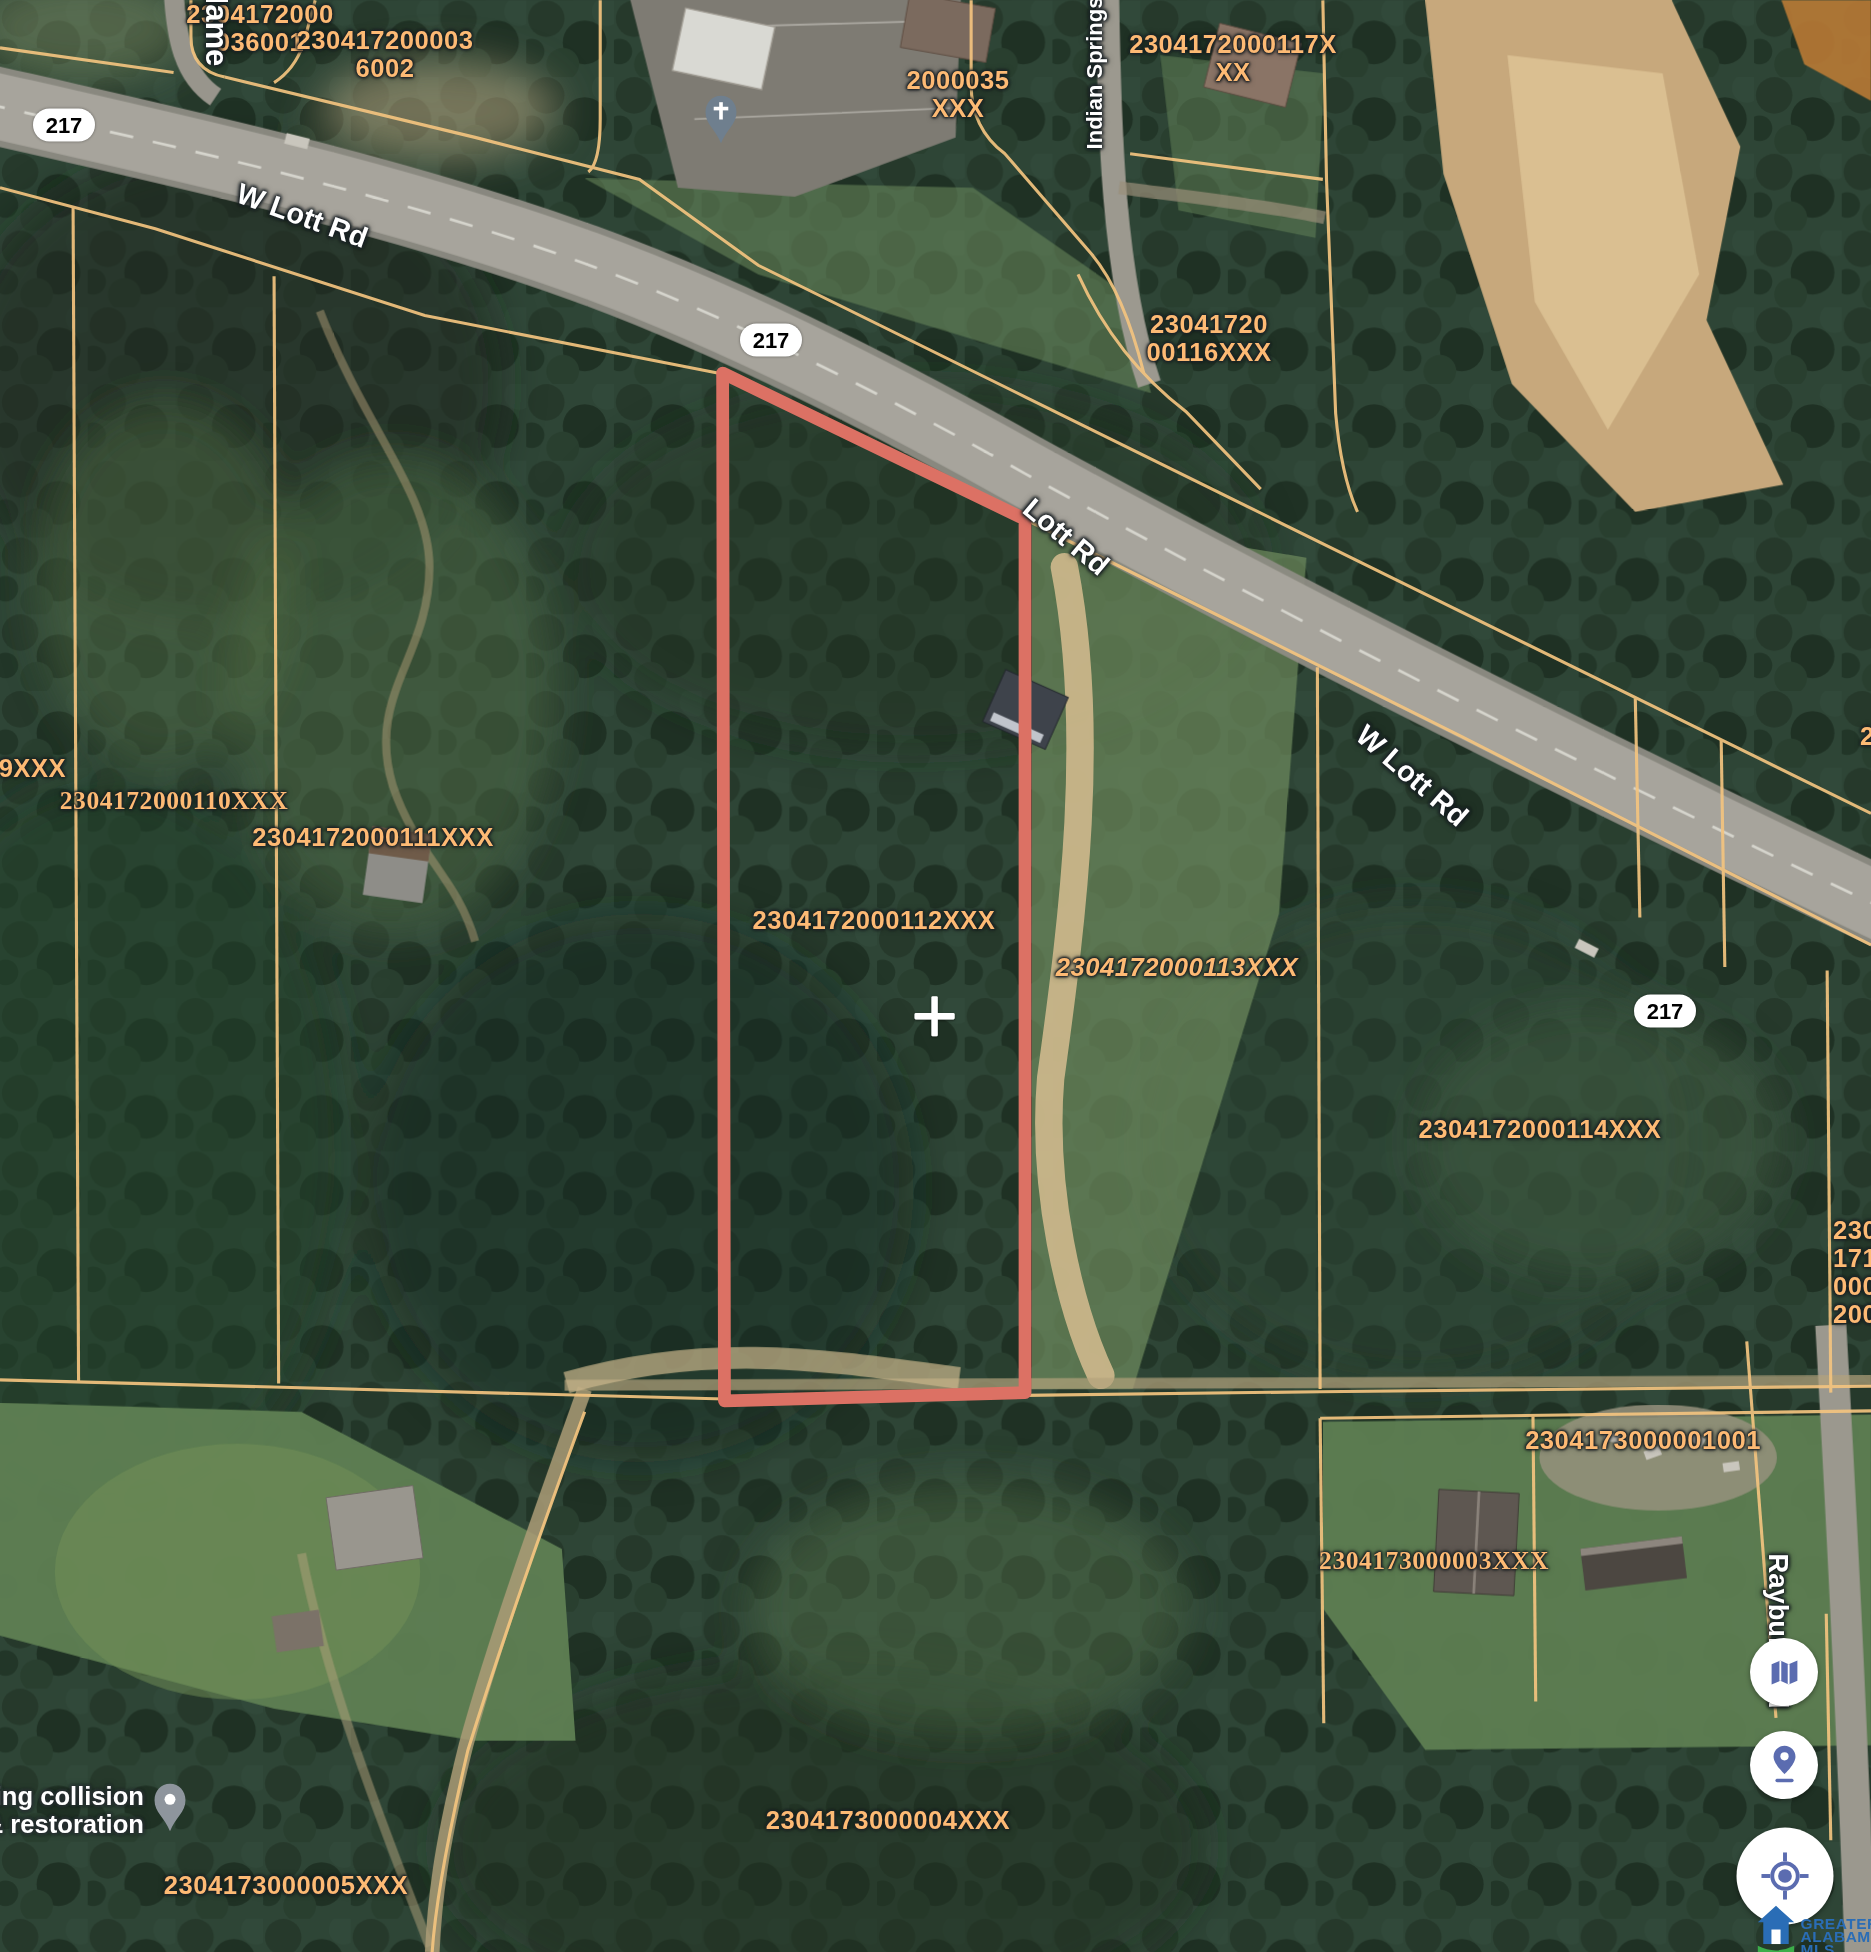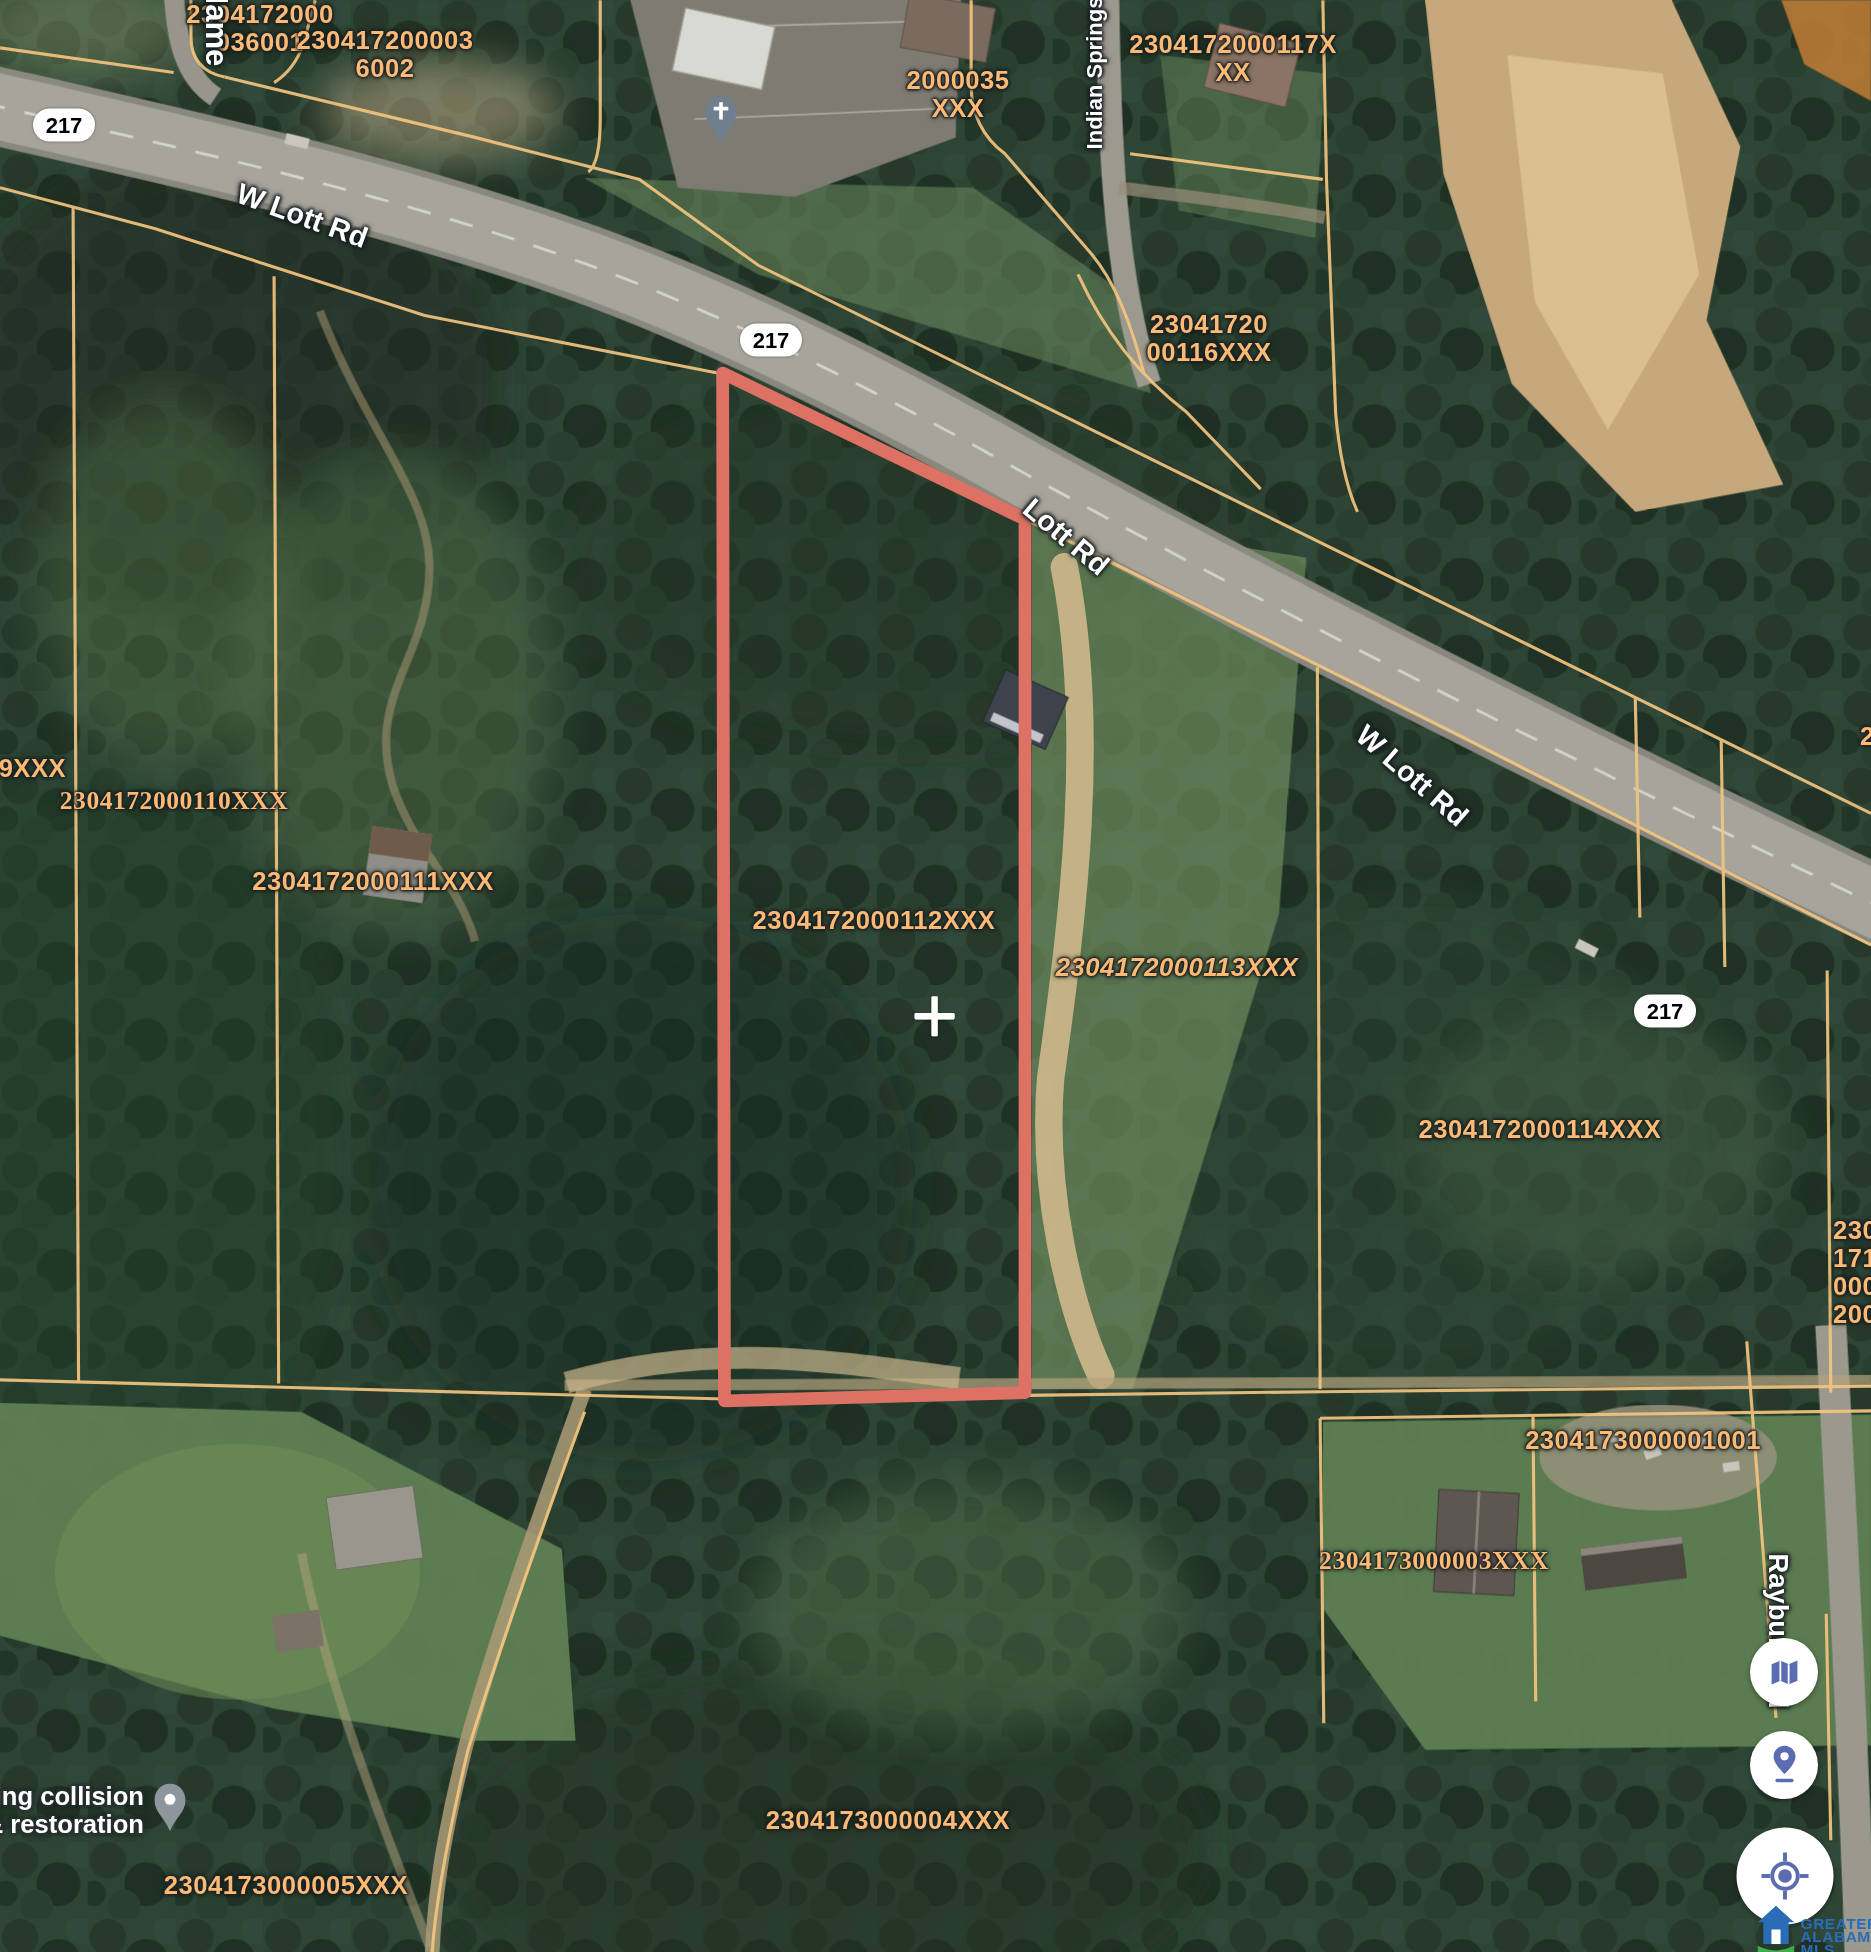--- a/index.html
+++ b/index.html
@@ -192,21 +192,21 @@
       <div class="plabel" style="left: 385px; top: 54px;">230417200003
 6002</div>
       <div class="plabel" style="left: 958px; top: 94px;">2000035
 XXX</div>
       <div class="plabel" style="left: 1233px; top: 58px;">2304172000117X
 XX</div>
       <div class="plabel" style="left: 1209px; top: 338px;">23041720
 00116XXX</div>
       <div class="plabel" style="left: 25px; top: 768px;">09XXX</div>
       <div class="plabel" style="left: 174px; top: 801px; font-family: Liberation Serif, serif;">2304172000110XXX</div>
-      <div class="plabel" style="left: 373px; top: 837px; margin-top: 44px;">2304172000111XXX</div>
+      <div class="plabel" style="left: 373px; top: 837px;">2304172000111XXX</div>
       <div class="plabel" style="left: 874px; top: 920px;">2304172000112XXX</div>
       <div class="plabel" style="left: 1177px; top: 967px; font-style: italic;">2304172000113XXX</div>
       <div class="plabel" style="left: 1540px; top: 1081px; margin-top: 48px;">2304172000114XXX</div>
       <div class="plabel" style="left: 1643px; top: 1440px;">2304173000001001</div>
       <div class="plabel" style="left: 1434px; top: 1561px; font-family: Liberation Serif, serif;">2304173000003XXX</div>
       <div class="plabel" style="left: 888px; top: 1820px;">2304173000004XXX</div>
       <div class="plabel" style="left: 286px; top: 1885px;">2304173000005XXX</div>
       <div class="plabel a-left" style="left: 1833px; top: 1272px;">230
 171
 000

